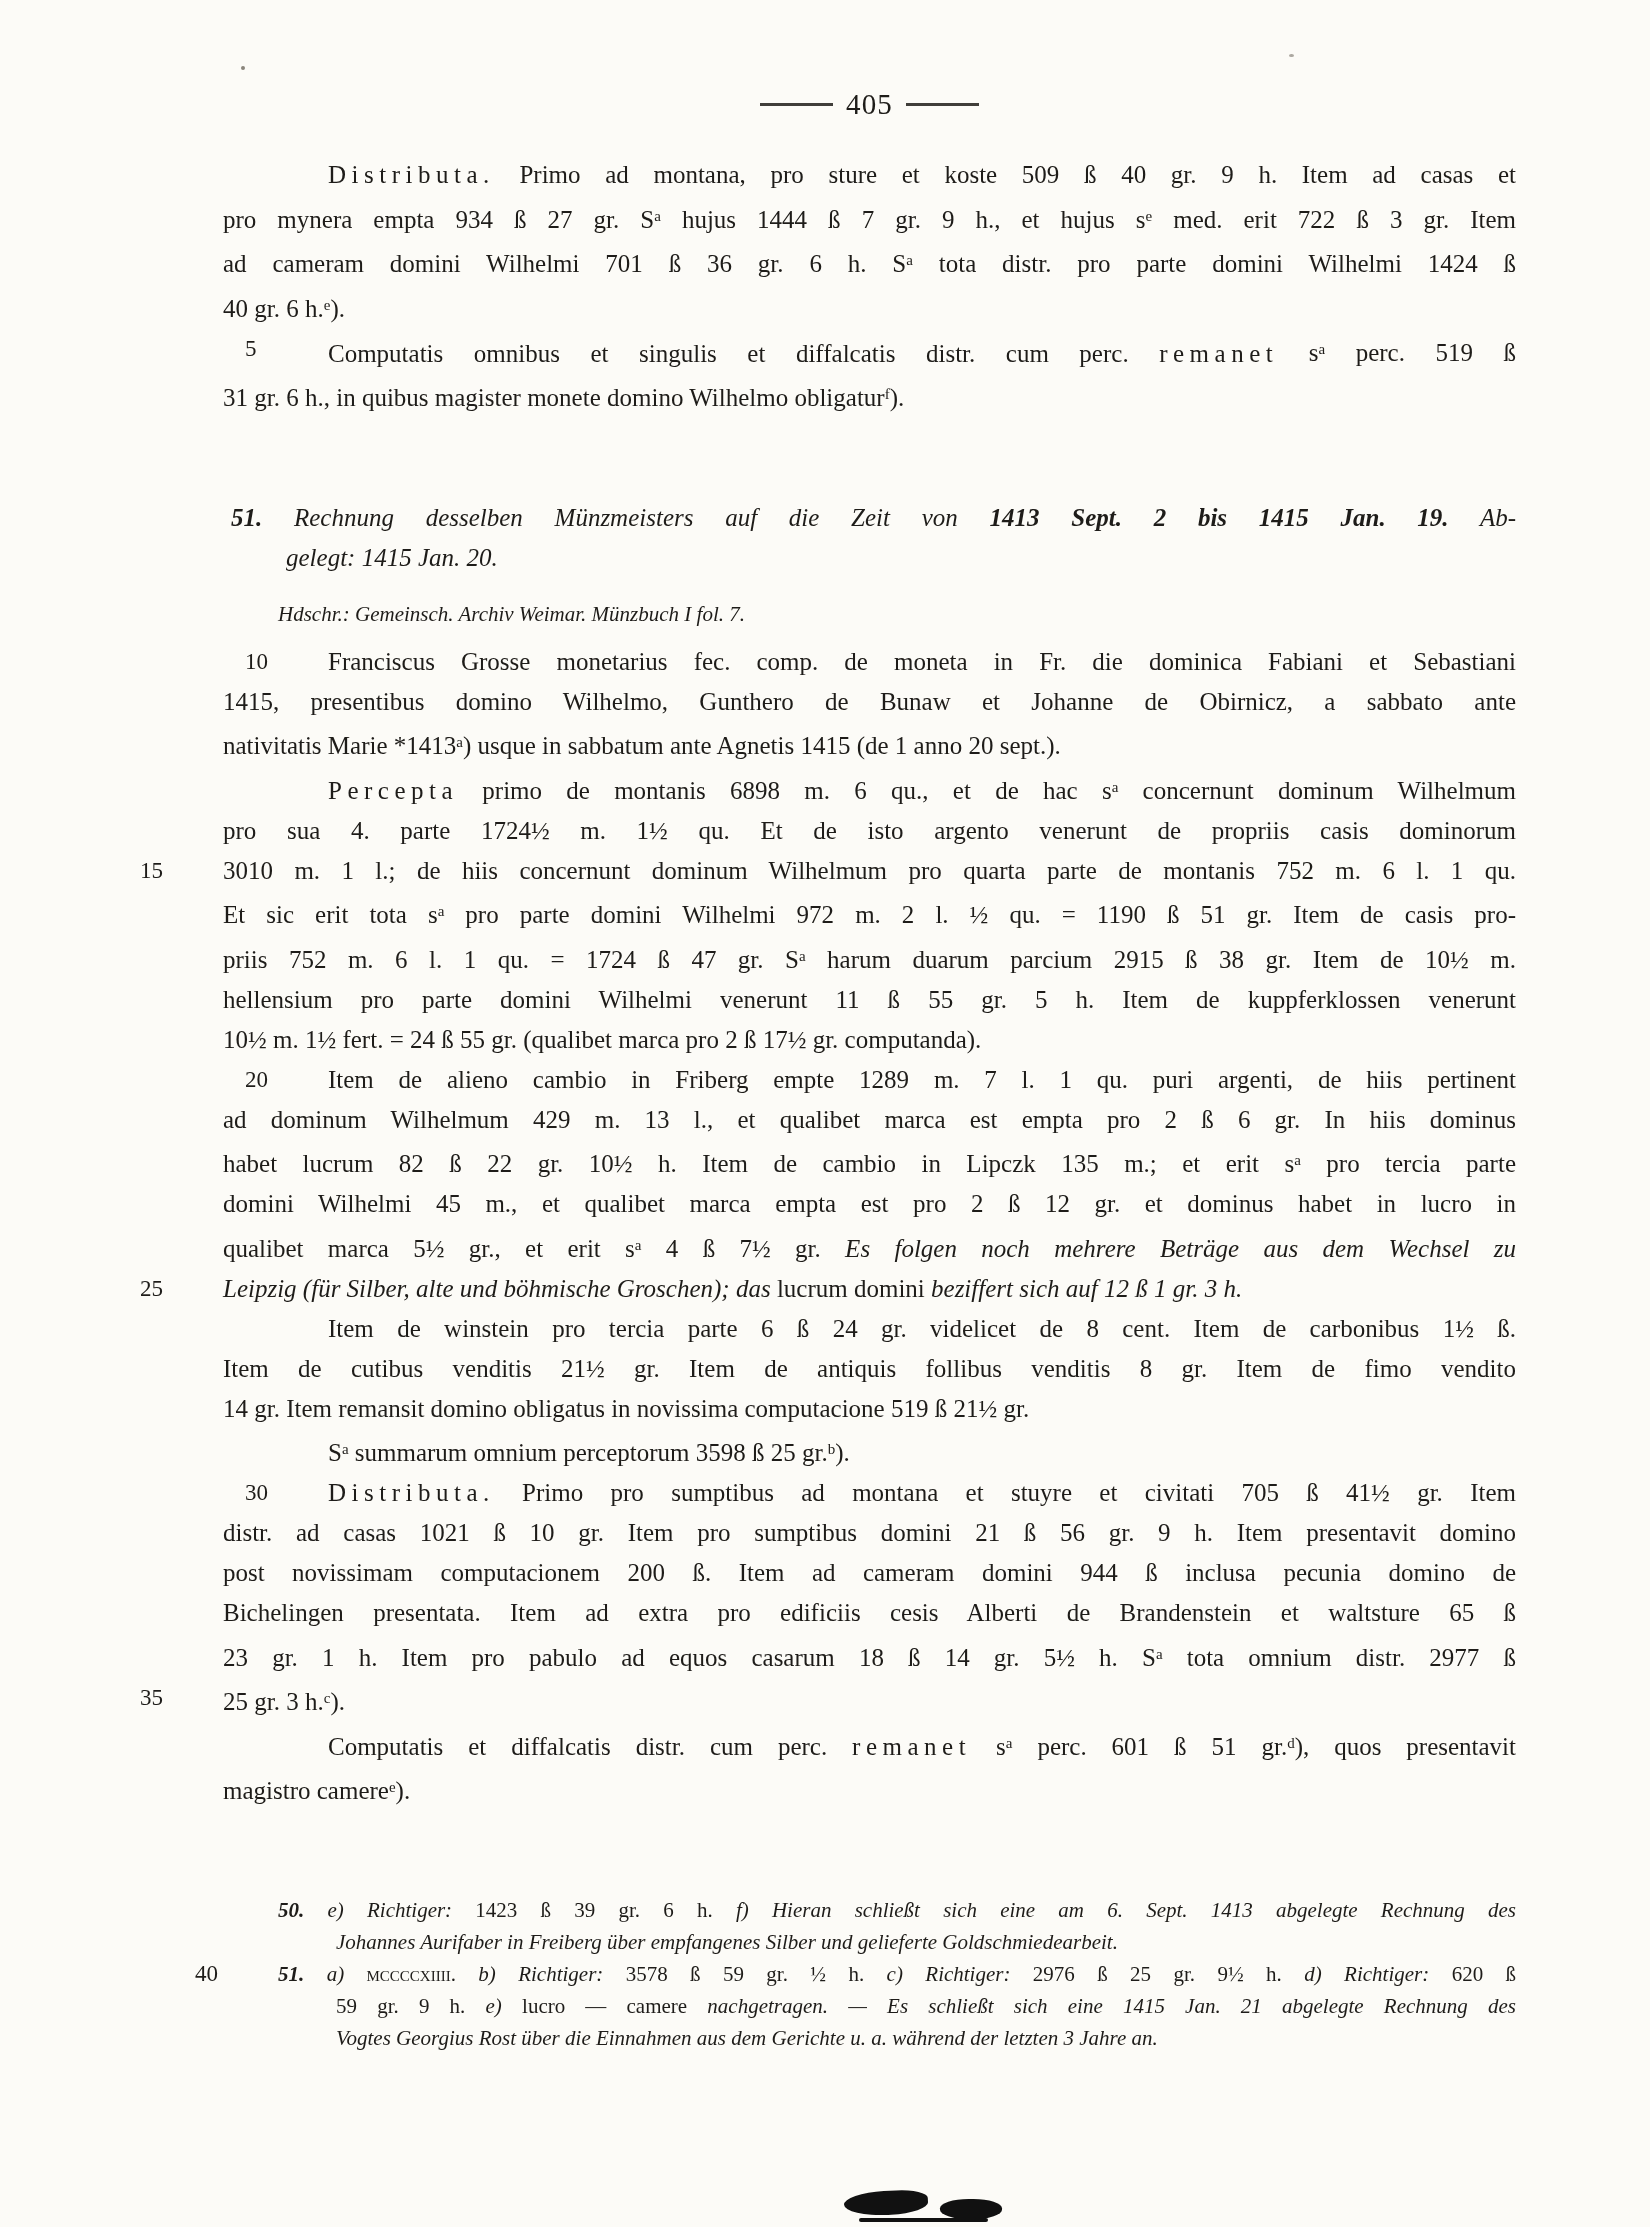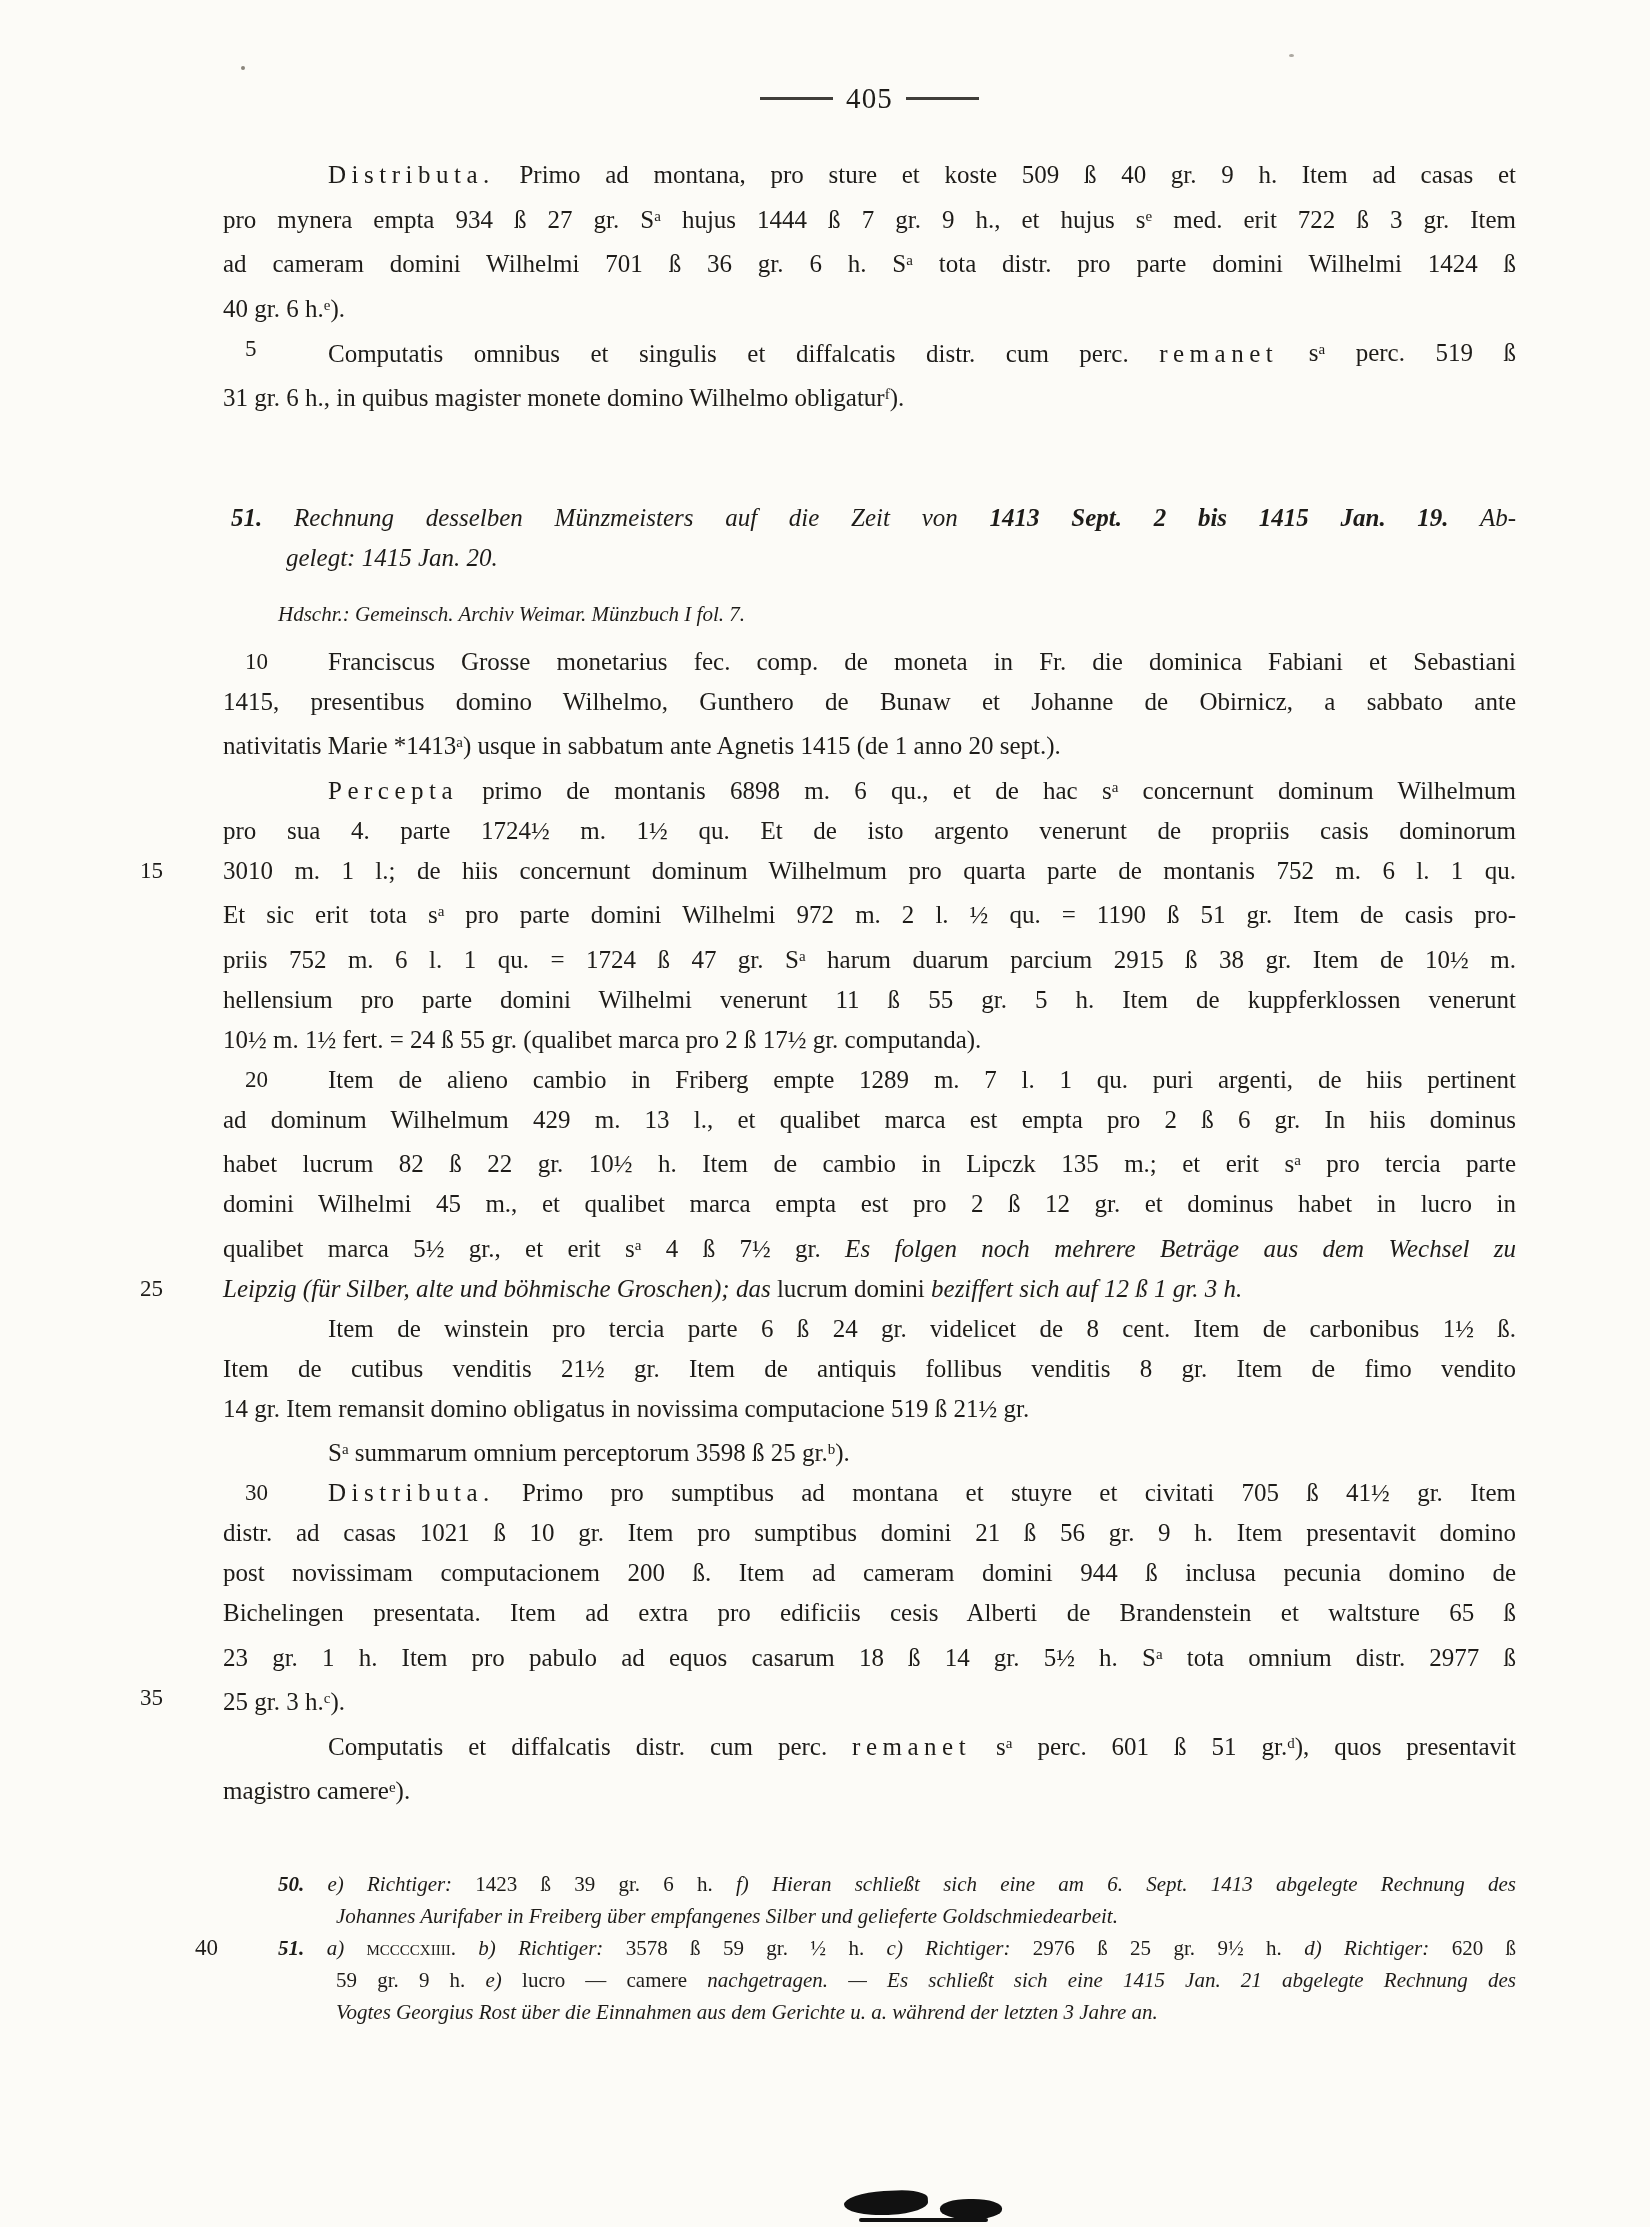--- a/index.html
+++ b/index.html
@@ -16,21 +16,21 @@
     position: relative;
     width: 1651px;
     height: 2227px;
     background: var(--paper);
     overflow: hidden;
   }
   
   .page-head {
     position: absolute;
     left: 223px;
-    top: 82px;
+    top: 88px;
     width: 1293px;
     display: flex;
     justify-content: center;
     align-items: center;
     gap: 13px;
   }
   .rule {
     display: inline-block;
     width: 73px;
     height: 2.2px;
@@ -133,21 +133,21 @@
       <div class="line k-b left"><span class="seg-r">14 gr. Item remansit domino obligatus in novissima computacione 519 ß 21½ gr.</span></div>
       <div class="line k-b1 left"><span class="seg-r">S<span class="sup">a</span> summarum omnium perceptorum 3598 ß 25 gr.<span class="sup">b</span>).</span></div>
       <div class="line k-b1 just"><span class="margin-no">30</span><span class="seg-sp">Distributa.</span><span class="seg-r"> Primo pro sumptibus ad montana et stuyre et civitati 705 ß 41½ gr. Item</span></div>
       <div class="line k-b just"><span class="seg-r">distr. ad casas 1021 ß 10 gr. Item pro sumptibus domini 21 ß 56 gr. 9 h. Item presentavit domino</span></div>
       <div class="line k-b just"><span class="seg-r">post novissimam computacionem 200 ß. Item ad cameram domini 944 ß inclusa pecunia domino de</span></div>
       <div class="line k-b just"><span class="seg-r">Bichelingen presentata. Item ad extra pro edificiis cesis Alberti de Brandenstein et waltsture 65 ß</span></div>
       <div class="line k-b just"><span class="seg-r">23 gr. 1 h. Item pro pabulo ad equos casarum 18 ß 14 gr. 5½ h. S<span class="sup">a</span> tota omnium distr. 2977 ß</span></div>
       <div class="line k-b left"><span class="margin-no">35</span><span class="seg-r">25 gr. 3 h.<span class="sup">c</span>).</span></div>
       <div class="line k-b1 just"><span class="seg-r">Computatis et diffalcatis distr. cum perc. </span><span class="seg-sp">remanet</span><span class="seg-r"> s<span class="sup">a</span> perc. 601 ß 51 gr.<span class="sup">d</span>), quos presentavit</span></div>
       <div class="line k-b left"><span class="seg-r">magistro camere<span class="sup">e</span>).</span></div>
-      <div class="line k-f1 just" style="margin-top: 57px;"><span class="seg-bi">50.</span><span class="seg-i"> e) Richtiger: </span><span class="seg-r">1423 ß 39 gr. 6 h. </span><span class="seg-i"> f) Hieran schließt sich eine am 6. Sept. 1413 abgelegte Rechnung des</span></div>
+      <div class="line k-f1 just" style="margin-top: 83px;"><span class="seg-bi">50.</span><span class="seg-i"> e) Richtiger: </span><span class="seg-r">1423 ß 39 gr. 6 h. </span><span class="seg-i"> f) Hieran schließt sich eine am 6. Sept. 1413 abgelegte Rechnung des</span></div>
       <div class="line k-fc left"><span class="seg-i">Johannes Aurifaber in Freiberg über empfangenes Silber und gelieferte Goldschmiedearbeit.</span></div>
       <div class="line k-f1 just"><span class="margin-no">40</span><span class="seg-bi">51.</span><span class="seg-i"> a) </span><span class="seg-sc">mccccxiiii.</span><span class="seg-i"> b) Richtiger: </span><span class="seg-r">3578 ß 59 gr. ½ h. </span><span class="seg-i"> c) Richtiger: </span><span class="seg-r">2976 ß 25 gr. 9½ h. </span><span class="seg-i"> d) Richtiger: </span><span class="seg-r">620 ß</span></div>
       <div class="line k-fc just"><span class="seg-r">59 gr. 9 h. </span><span class="seg-i"> e) </span><span class="seg-r">lucro — camere </span><span class="seg-i">nachgetragen. — Es schließt sich eine 1415 Jan. 21 abgelegte Rechnung des</span></div>
       <div class="line k-fc left"><span class="seg-i">Vogtes Georgius Rost über die Einnahmen aus dem Gerichte u. a. während der letzten 3 Jahre an.</span></div>
     </main>
 
   <div class="artifact a1"></div>
   <div class="artifact a2"></div>
   <div class="artifact a3"></div>
   <div class="speck s1"></div>

